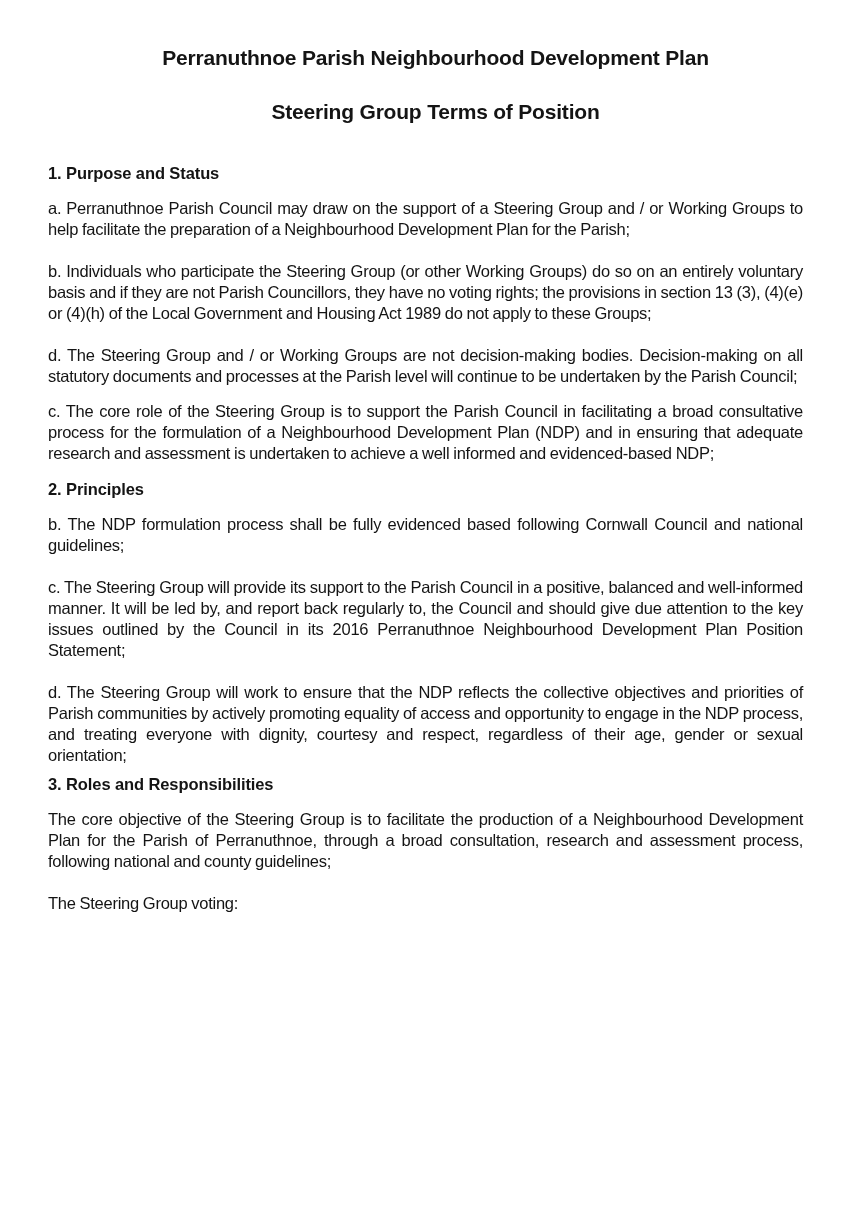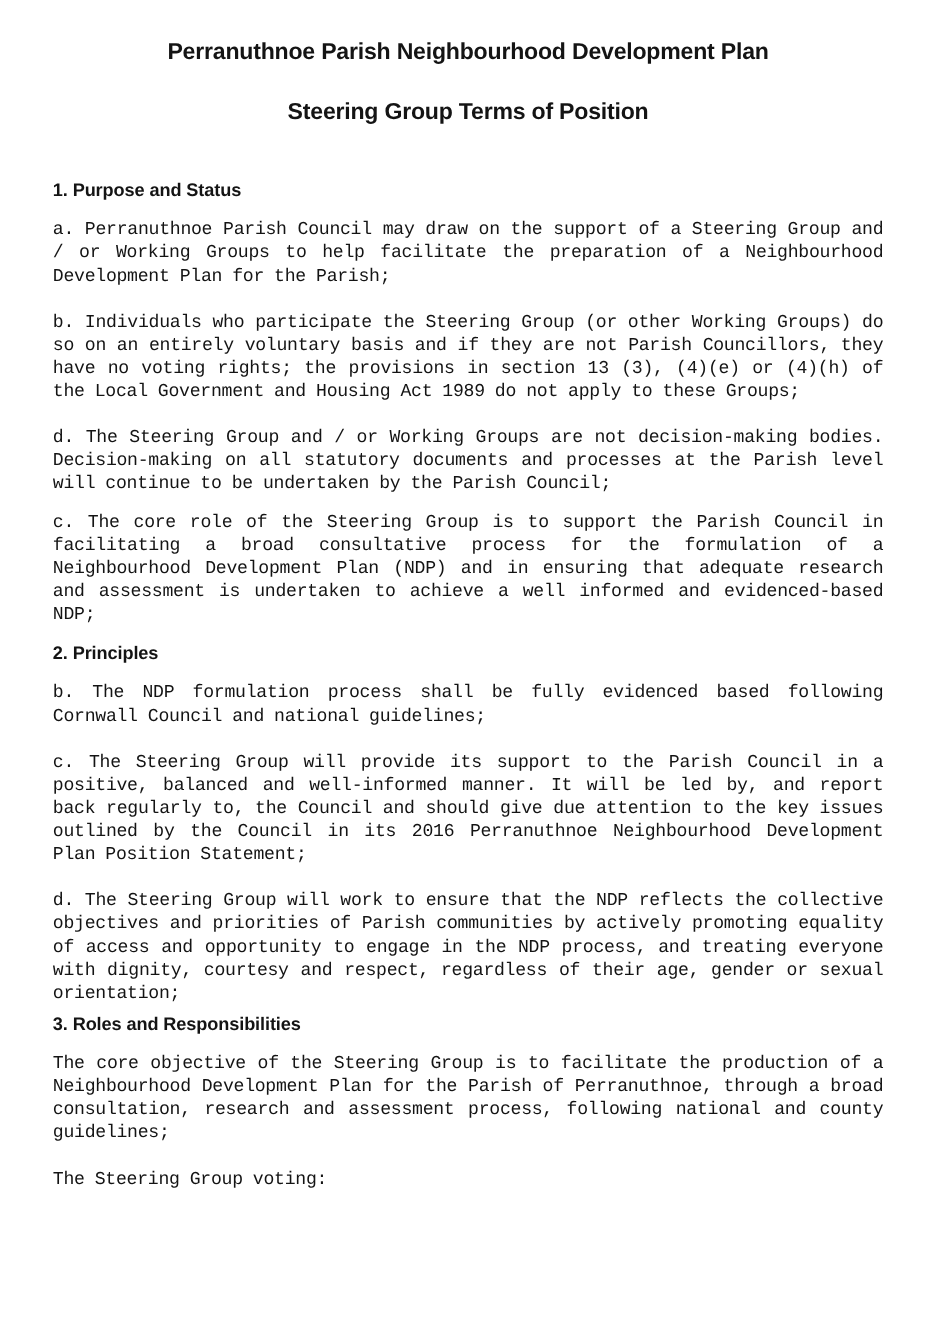--- a/index.html
+++ b/index.html
@@ -22,21 +22,21 @@
       width: 755px;
     }
     .title {
       position: absolute;
       left: 0;
       width: 755px;
       text-align: center;
       font-weight: bold;
       font-size: 21px;
       letter-spacing: -0.2px;
-      margin: 0;
+      margin: 10px;
       white-space: nowrap;
     }
     .title-main { top: 36px; }
     .title-sub { top: 90px; }
     .content {
       position: absolute;
       left: 0;
       top: 163px;
       width: 755px;
     }
@@ -48,21 +48,20 @@
       letter-spacing: -0.1px;
     }
     .para {
       font-size: 16.5px;
       line-height: 21px;
       text-align: justify;
       text-align-last: left;
       margin: 0 0 21px 0;
       letter-spacing: -0.25px;
       word-spacing: -0.5px;
-      font-family: Liberation Mono, monospace;
     }
     .section { margin: 0; }
     .section + .section { margin-top: 2px; }
     .section-1 .heading { margin-top: 0; }
     .section-2 .heading { margin-top: -6px; }
     .section-3 .heading { margin-top: -6px; }
     .para.tight { margin-bottom: 14px; }
   </style>
 </head>
 <body>

